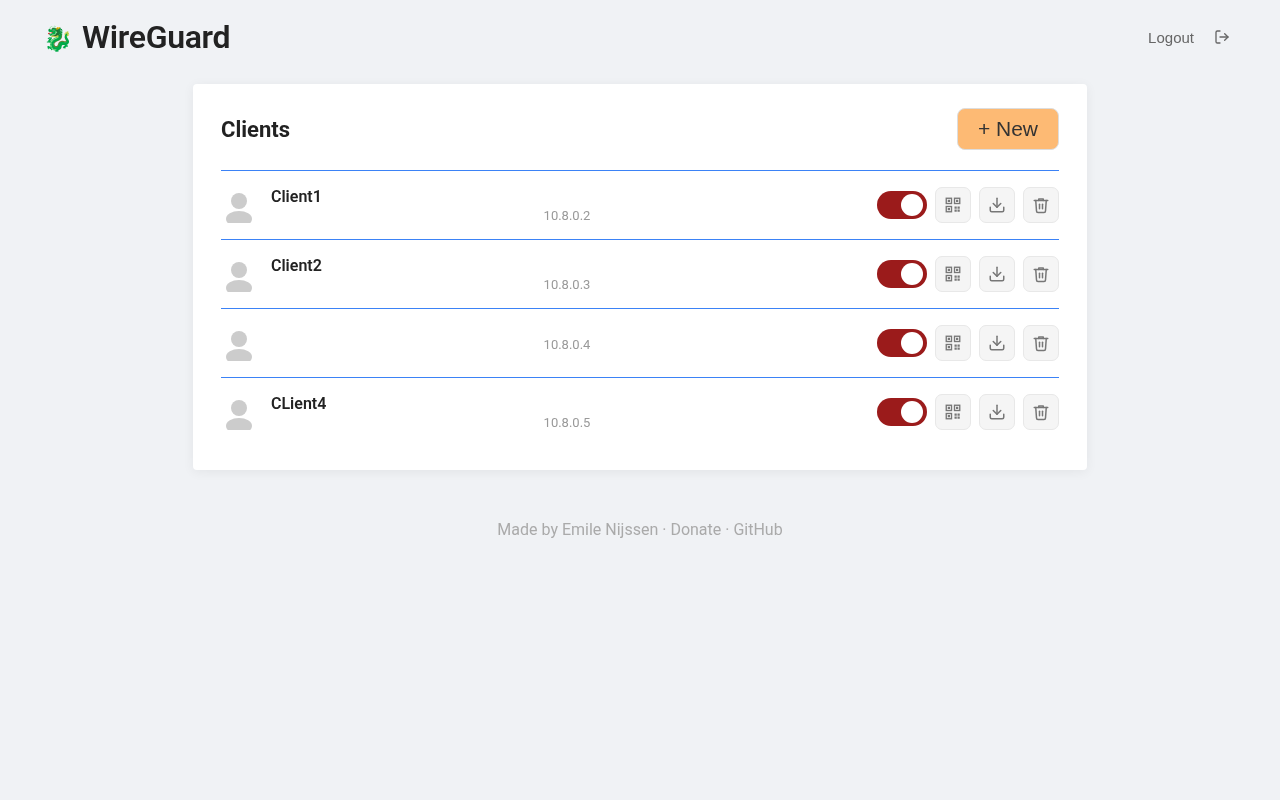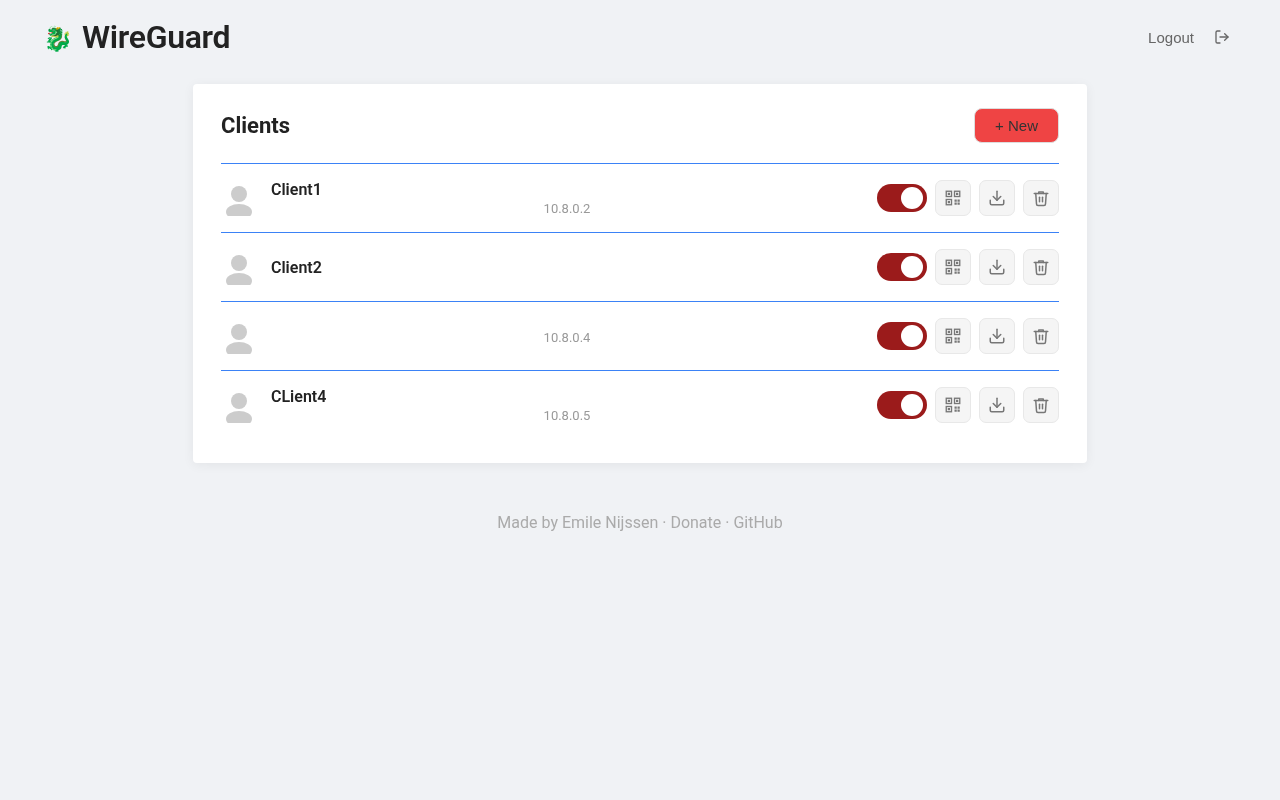--- a/index.html
+++ b/index.html
@@ -75,26 +75,26 @@
     .card-title {
       font-size: 22px;
       font-weight: 700;
       color: #222;
     }
 
     .new-btn {
       display: flex;
       align-items: center;
       gap: 6px;
-      background: #ef4444;
+      background: #fdba74;
       border: 1.5px solid #ddd;
       border-radius: 8px;
       padding: 8px 20px;
       cursor: pointer;
-      font-size: 15px;
+      font-size: 21px;
       color: #333;
       font-weight: 500;
     }
 
     
     .client-row {
       display: flex;
       align-items: center;
       padding: 16px 0;
       border-top: 1px solid #3b82f6;
@@ -263,20 +263,21 @@
         </button>
       </div>
     </div>
         <div class="client-row">
       <svg class="client-avatar" viewBox="0 0 36 36" fill="none" xmlns="http://www.w3.org/2000/svg">
         <circle cx="18" cy="14" r="8" fill="#ccc"></circle>
         <ellipse cx="18" cy="32" rx="13" ry="8" fill="#ccc"></ellipse>
       </svg>
       <div class="client-info">
         <div class="client-name">Client2</div>
+        <div class="client-ip">10.8.0.3</div>
       </div>
       <div class="client-actions">
         <label class="toggle" title="Toggle client">
           <input type="checkbox" checked="" style="">
           <span class="toggle-slider"></span>
         </label>
         <button class="action-btn" title="QR Code">
           <svg width="18" height="18" viewBox="0 0 24 24" fill="none" stroke="currentColor" stroke-width="1.8">
             <rect x="3" y="3" width="7" height="7"></rect>
             <rect x="14" y="3" width="7" height="7"></rect>

